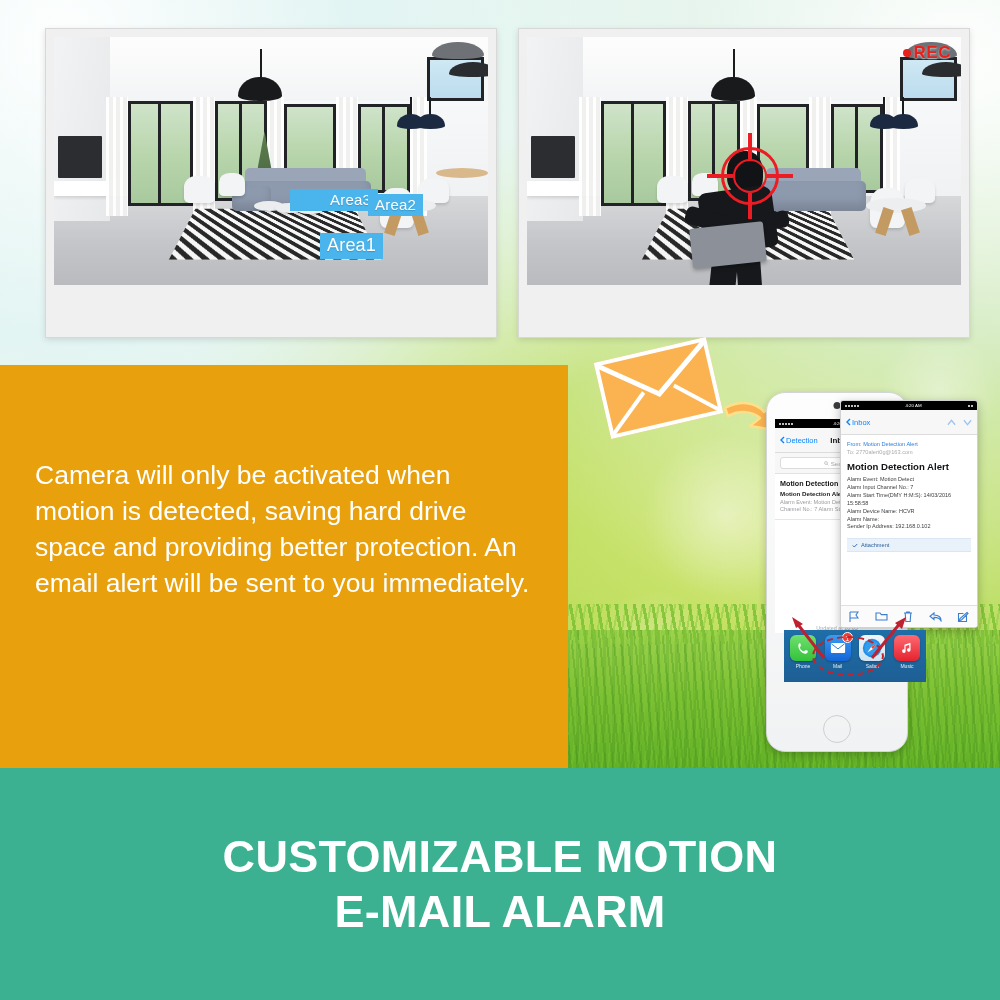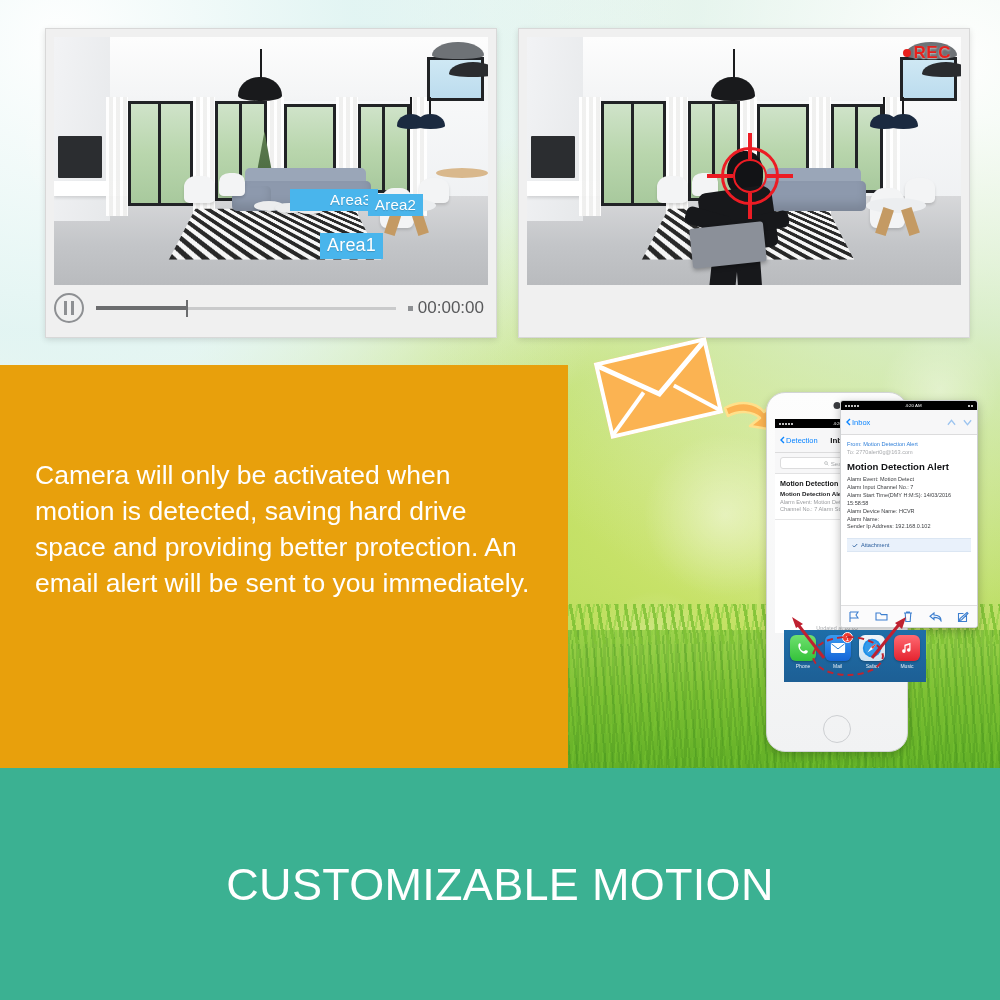--- a/index.html
+++ b/index.html
@@ -337,21 +337,21 @@
   .red-arrow { position:absolute; }
 
   
   #banner {
     position:absolute; left:0; right:0; bottom:0; height:232px;
     background:#3bb192;
     display:flex; align-items:center; justify-content:center;
   }
   #banner-text {
     color:#ffffff; text-align:center;
-    font-size:45px; font-weight:normal; line-height:55px;
+    font-size:45px; font-weight:bold; line-height:55px;
     letter-spacing:.3px;
   }
 </style>
 </head>
 <body>
 
 <div id="stage">
 
   <div class="bokeh" style="left:640px;top:430px;width:170px;height:170px;background:radial-gradient(circle,rgba(255,255,255,.42) 0%,rgba(255,255,255,0) 68%);"></div>
   <div class="bokeh" style="left:590px;top:590px;width:130px;height:130px;background:radial-gradient(circle,rgba(255,255,255,.30) 0%,rgba(255,255,255,0) 70%);"></div>
@@ -418,36 +418,20 @@
         <span>Area3</span>
       </div>
       <div class="area-tag" style="left:314px; top:157px;">
         <span>Area2</span>
       </div>
       <div class="area-tag" style="left:266px; top:196px; font-size:18px;">
         <span>Area1</span>
       </div>
     </div>
 
-    <div class="controls">
-      <div class="play-btn">
-        <span class="pause-glyph">
-            <i></i>
-            <i></i>
-          </span>
-      </div>
-      <div class="track">
-        <div class="fill" style="width:30%;"></div>
-        <div class="knob" style="left:30%;"></div>
-      </div>
-      <div class="time">
-        <span class="sq"></span>
-        <span>00:00:00</span>
-      </div>
-    </div>
   </div>
 
   <div class="video-panel" style="left:518px; top:28px; width:452px; height:310px;">
     <div class="video-screen">
       <div class="room">
         <div class="ceiling"></div>
         <div class="backwall"></div>
         <div class="floor"></div>
         <div class="leftwall"></div>
         <div class="tv"></div>
@@ -696,16 +680,17 @@
     </svg>
     <svg class="red-arrow" style="left:84px; top:-14px; width:40px; height:46px;" viewBox="0 0 40 46">
       <line x1="4" y1="42" x2="33" y2="6" stroke="#bf2130" stroke-width="3"></line>
       <polygon points="38,1 34,13 27,7" fill="#bf2130"></polygon>
     </svg>
   </div>
 
   <div id="banner">
     <div id="banner-text">
       <div>CUSTOMIZABLE MOTION</div>
+      <div>E-MAIL ALARM</div>
     </div>
   </div>
 
 </div>
 
 </body></html>

